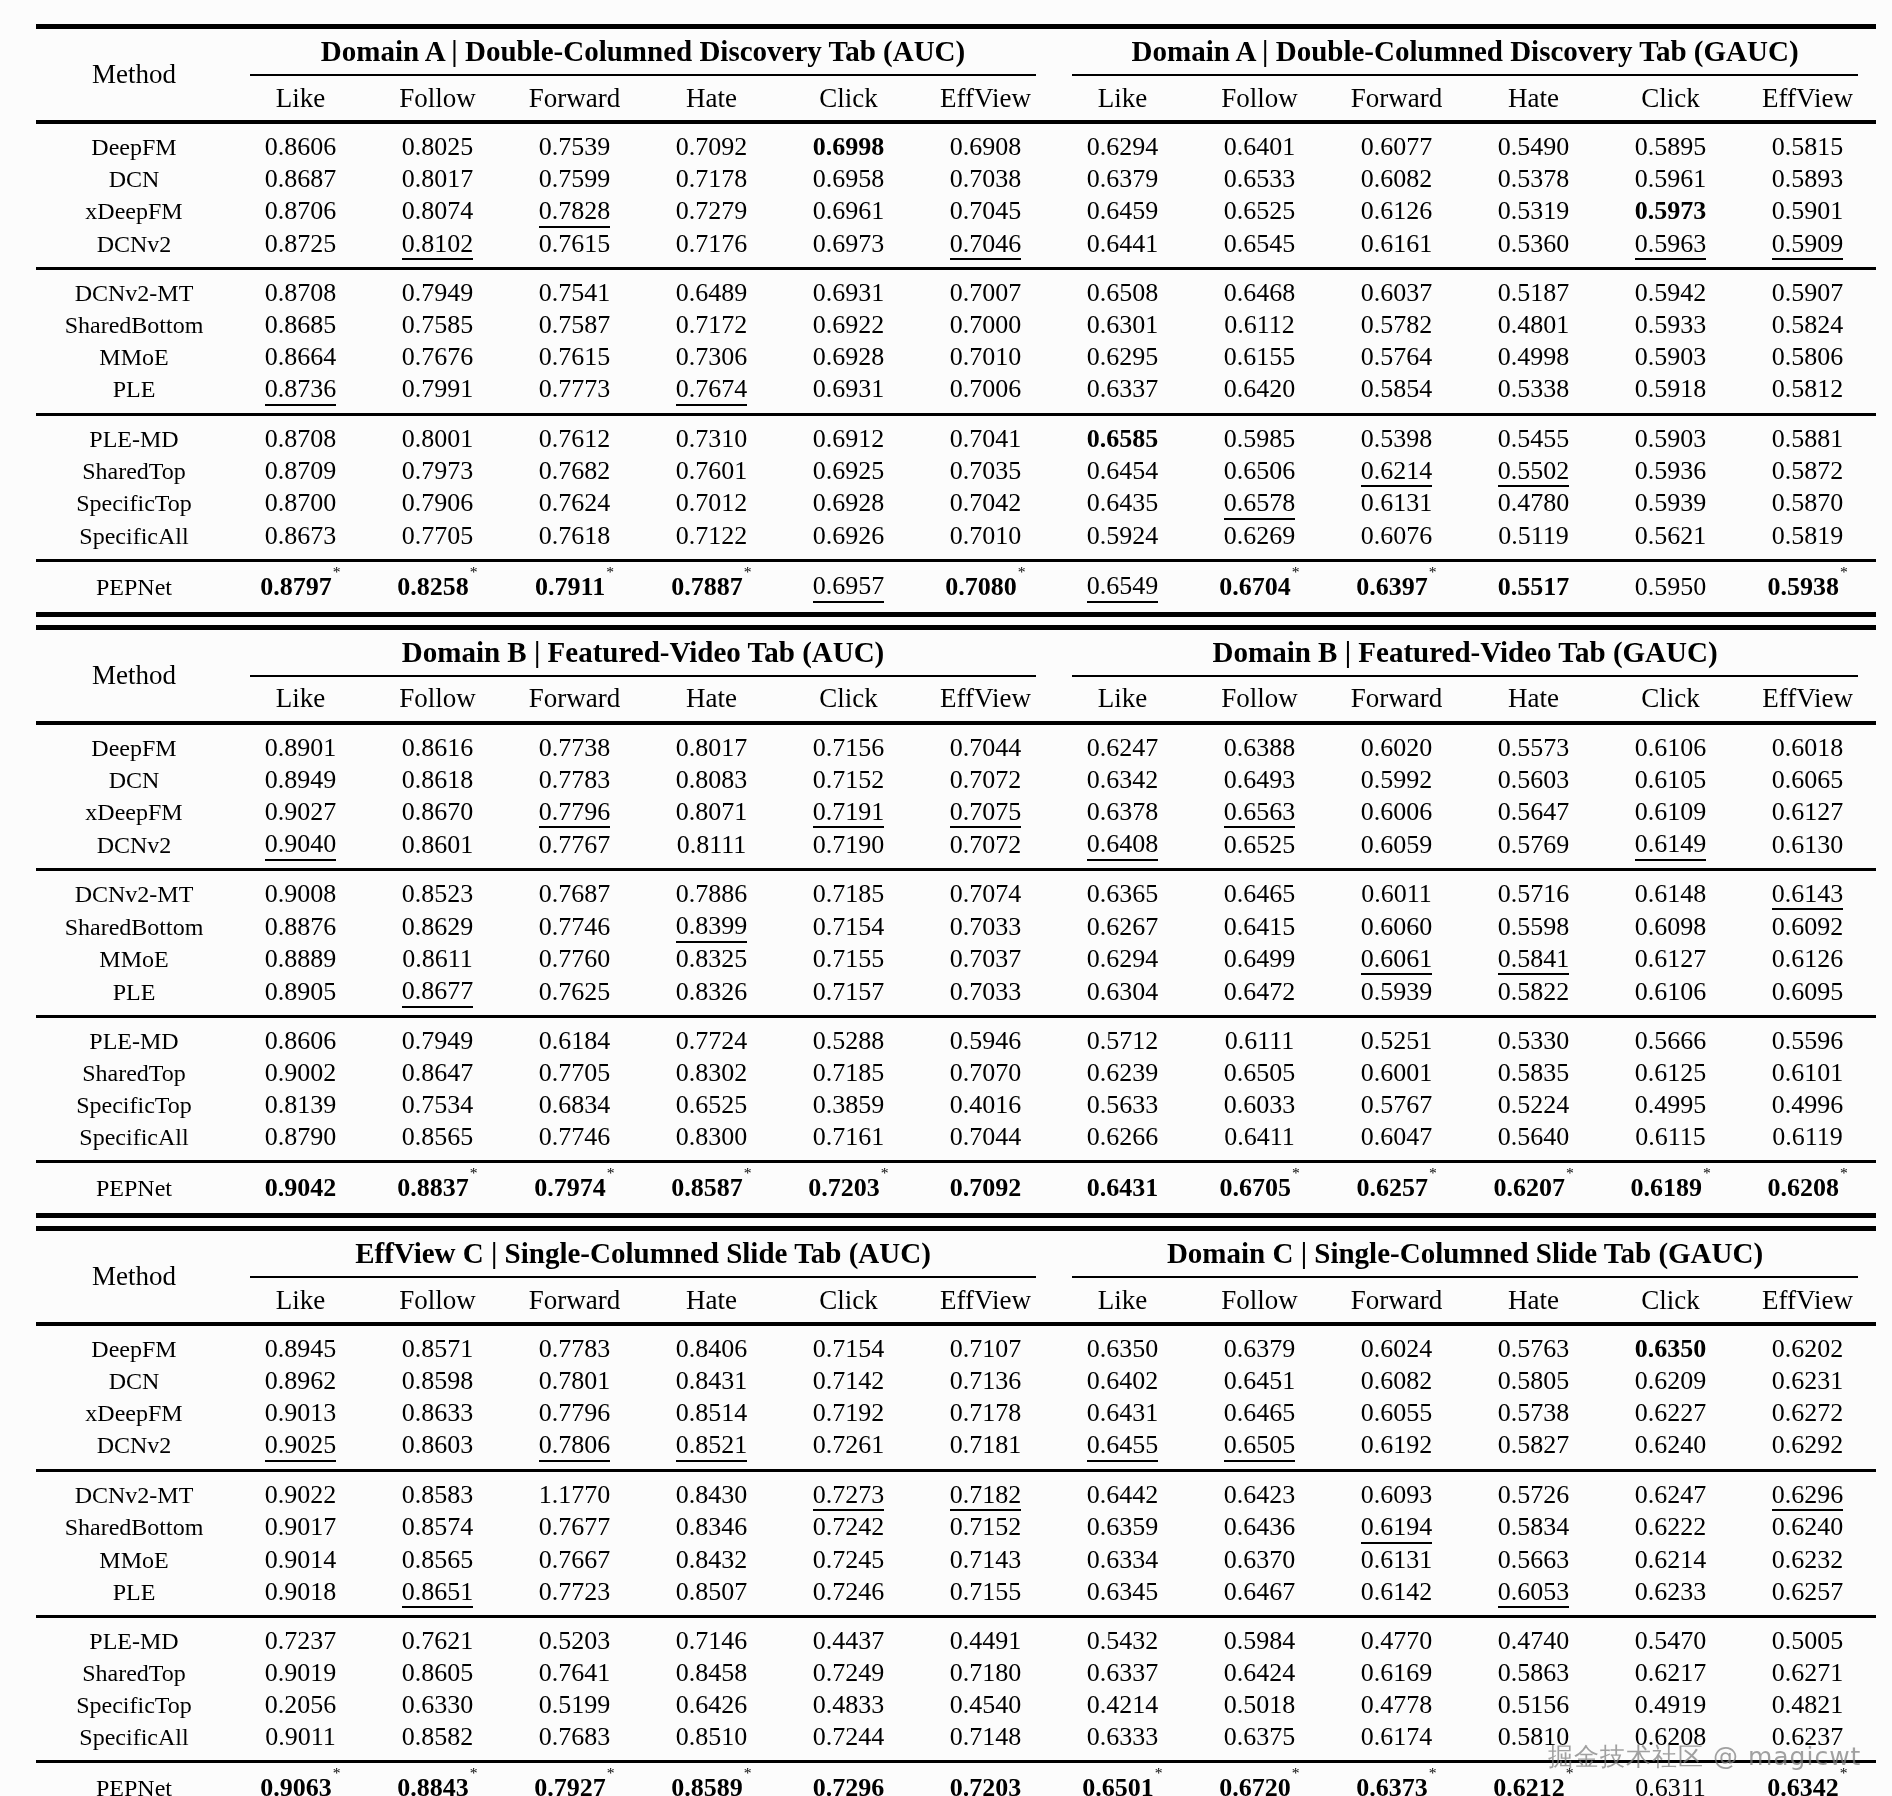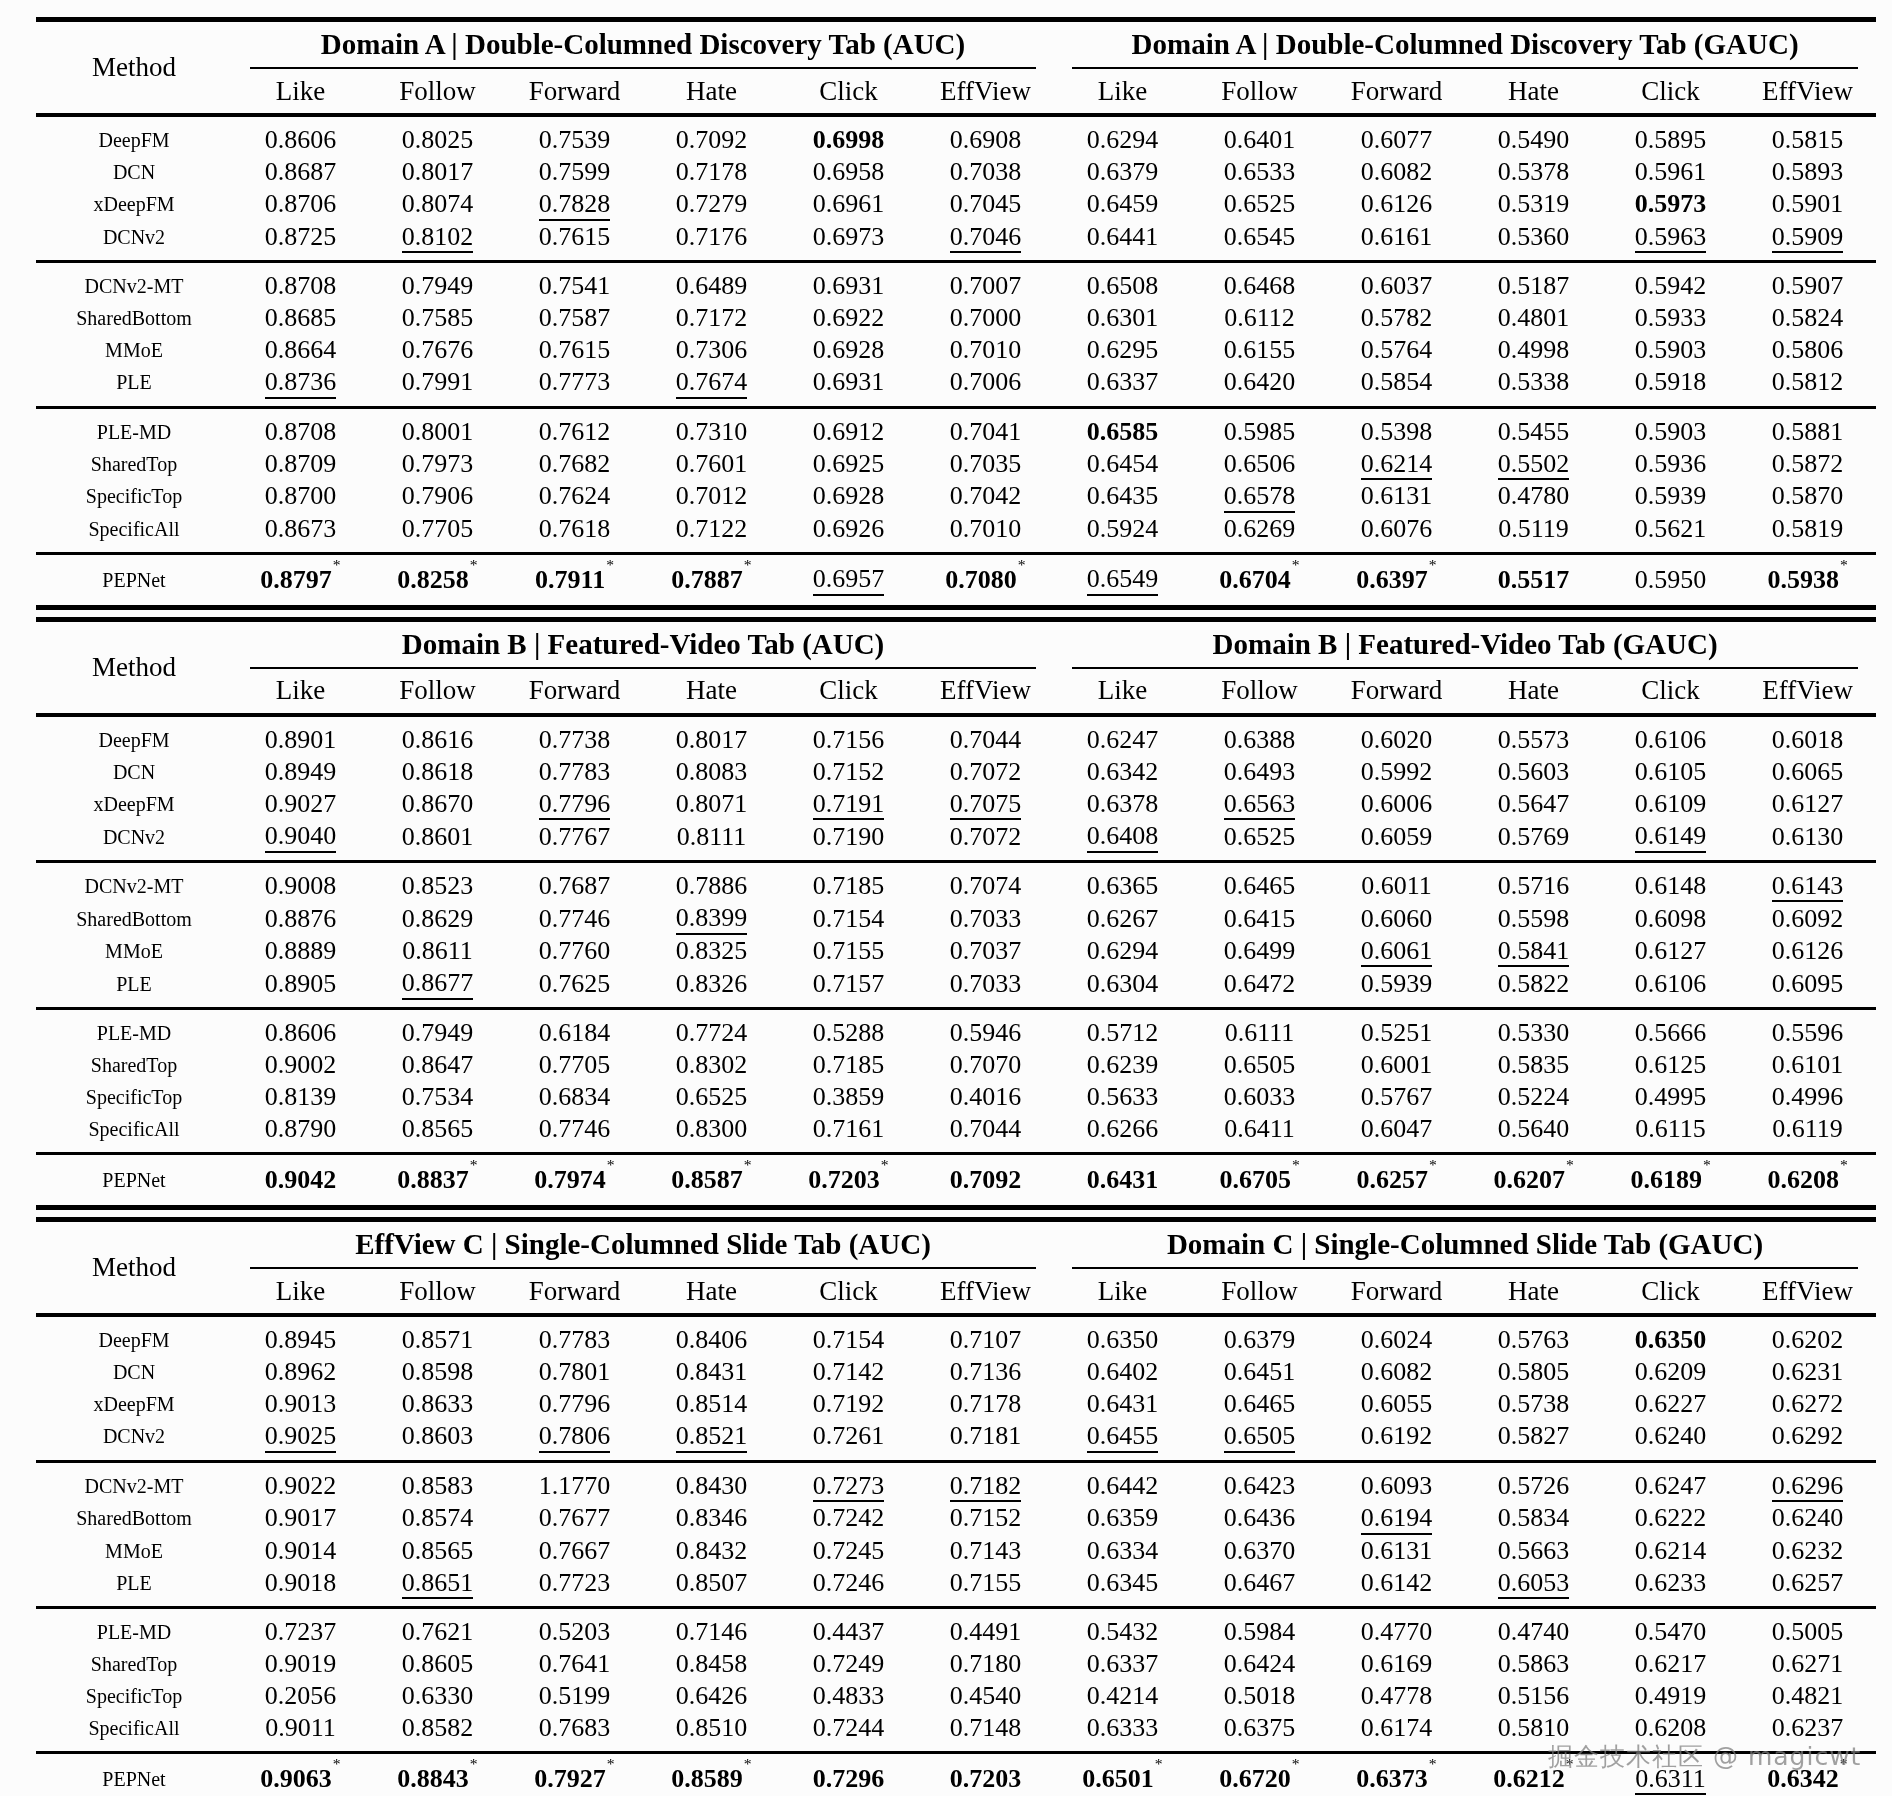--- a/index.html
+++ b/index.html
@@ -5,33 +5,33 @@
   html,body{margin:0;padding:0;}
   body{
     width:1892px;height:1796px;overflow:hidden;position:relative;
     background:#fcfcfc;color:#000;
     font-family:"Liberation Serif","DejaVu Serif",serif;
   }
   .page{padding:16px 16px 0 36px;}
   table.results{
     border-collapse:collapse;table-layout:fixed;width:1840px;
     border-top:5px solid #000;border-bottom:5px solid #000;
-    margin:1px 0 7px 0;
+    margin:8px 0 7px 0;
   }
   col.cm{width:196px;}
   col.cv{width:137px;}
   th,td{padding:0;text-align:center;vertical-align:middle;font-weight:normal;}
   
   tr.title-row th.gtitle{font-size:29px;vertical-align:bottom;padding-top:5px;}
   span.cmid{display:block;margin:0 18px;padding-bottom:6px;border-bottom:2px solid #000;line-height:34px;white-space:nowrap;font-weight:bold;}
   th.method-h{font-size:27px;border-bottom:4px solid #000;vertical-align:middle;}
   tr.labels-row th{font-size:27px;height:44px;border-bottom:4px solid #000;}
   
   tbody td{font-size:26px;line-height:32px;height:32px;white-space:nowrap;}
-  tbody td.method{font-size:20px;}
+  tbody td.method{font-size:24px;}
   tr.g-first td{padding-top:7px;}
   tr.g-last td{padding-bottom:7px;}
   tr.rule-top td{border-top:3px solid #000;}
   tr.pepnet td{height:50px;}
   .b{font-weight:bold;}
   .u{display:inline-block;line-height:1.06;border-bottom:2px solid #000;padding-bottom:1px;}
   sup.star{font-size:60%;line-height:0;position:relative;top:-0.55em;margin-left:1px;}
   #watermark{
     position:absolute;left:1548px;top:1712px;white-space:nowrap;
     font-family:"DejaVu Sans","Liberation Sans",sans-serif;

